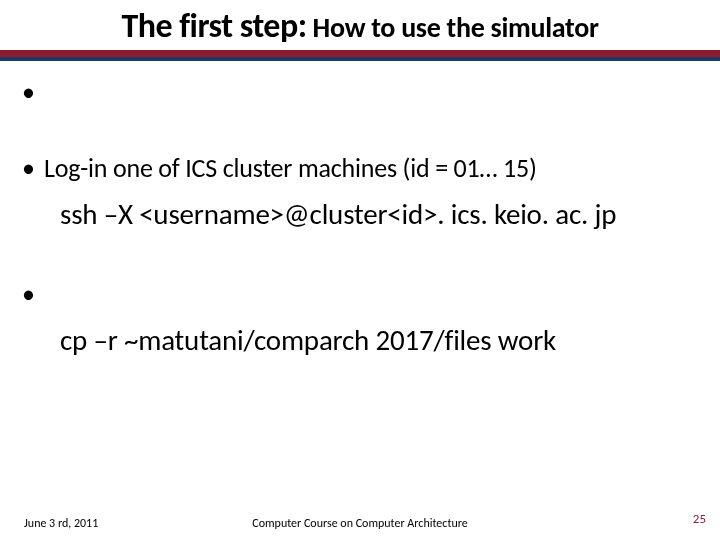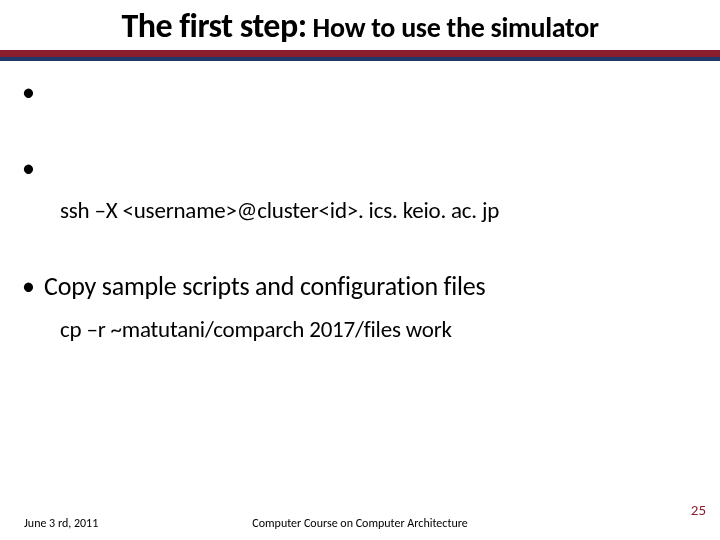--- a/index.html
+++ b/index.html
@@ -55,21 +55,21 @@
     margin-top: 4px;
     letter-spacing: -0.2px;
   }
   .bullet .dot {
     width: 22px;
     flex: 0 0 22px;
     text-align: left;
     padding-left: 2px;
   }
   .sub {
-    font-size: 23px;
+    font-size: 29px;
     margin-left: 40px;
     line-height: 1.25;
     letter-spacing: -0.2px;
   }
   .gap-large { height: 40px; }
   .gap-med { height: 12px; }
   .gap-after-sub { height: 42px; }
   .footer {
     position: absolute;
     bottom: 10px;
@@ -86,23 +86,23 @@
   .footer .center {
     position: absolute;
     left: 0;
     width: 720px;
     text-align: center;
     bottom: 0;
   }
   .footer .page {
     position: absolute;
     right: 14px;
-    bottom: 11px;
+    bottom: 4px;
     color: #8A1E2E;
-    font-size: 15px;
+    font-size: 13px;
   }
 </style>
 </head>
 <body>
 
 <div class="slide">
 
   <div class="title-area">
     <span class="title-strong">The first step:</span><span class="title-rest"> How to use the simulator</span>
   </div>
@@ -115,29 +115,29 @@
   <div class="body">
 
     <div class="bullet">
       <span class="dot">•</span>
     </div>
 
     <div class="gap-large"></div>
 
     <div class="bullet">
       <span class="dot">•</span>
+      <span>Log-in one of ICS cluster machines (id = 01… 15)</span>
     </div>
     <div class="gap-med"></div>
     <div class="sub">ssh –X &lt;username&gt;@cluster&lt;id&gt;. ics. keio. ac. jp</div>
 
     <div class="gap-after-sub"></div>
 
     <div class="bullet">
       <span class="dot">•</span>
-      <span>Copy sample scripts and configuration files</span>
     </div>
     <div class="gap-med"></div>
     <div class="sub">cp –r ~matutani/comparch 2017/files work</div>
 
   </div>
 
   <div class="footer">
     <div class="date">June 3 rd, 2011</div>
     <div class="center">Computer Course on Computer Architecture</div>
     <div class="page">25</div>

